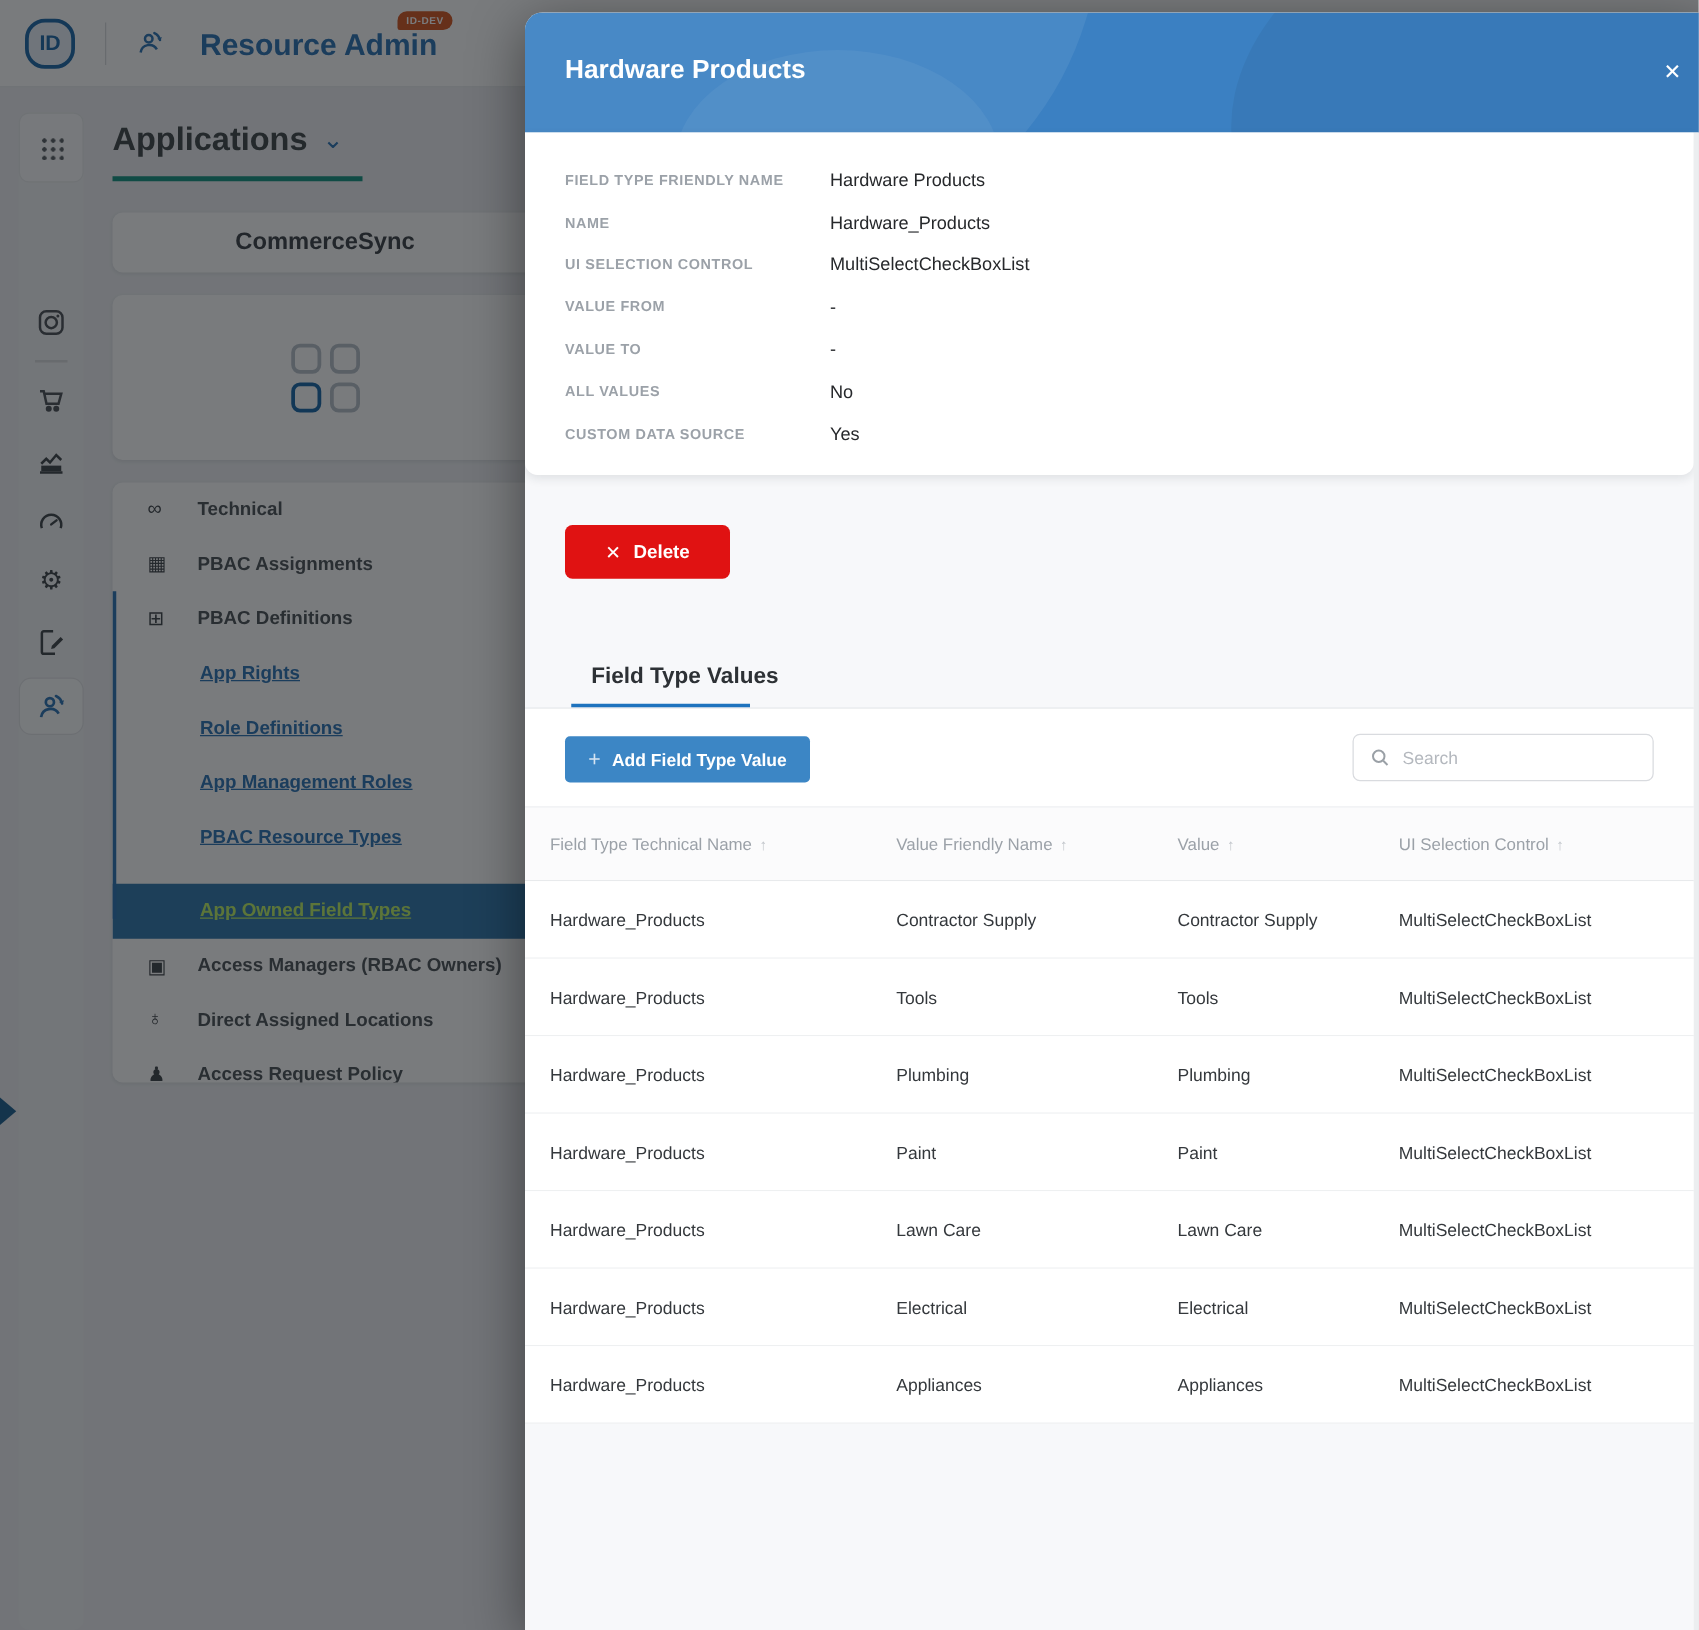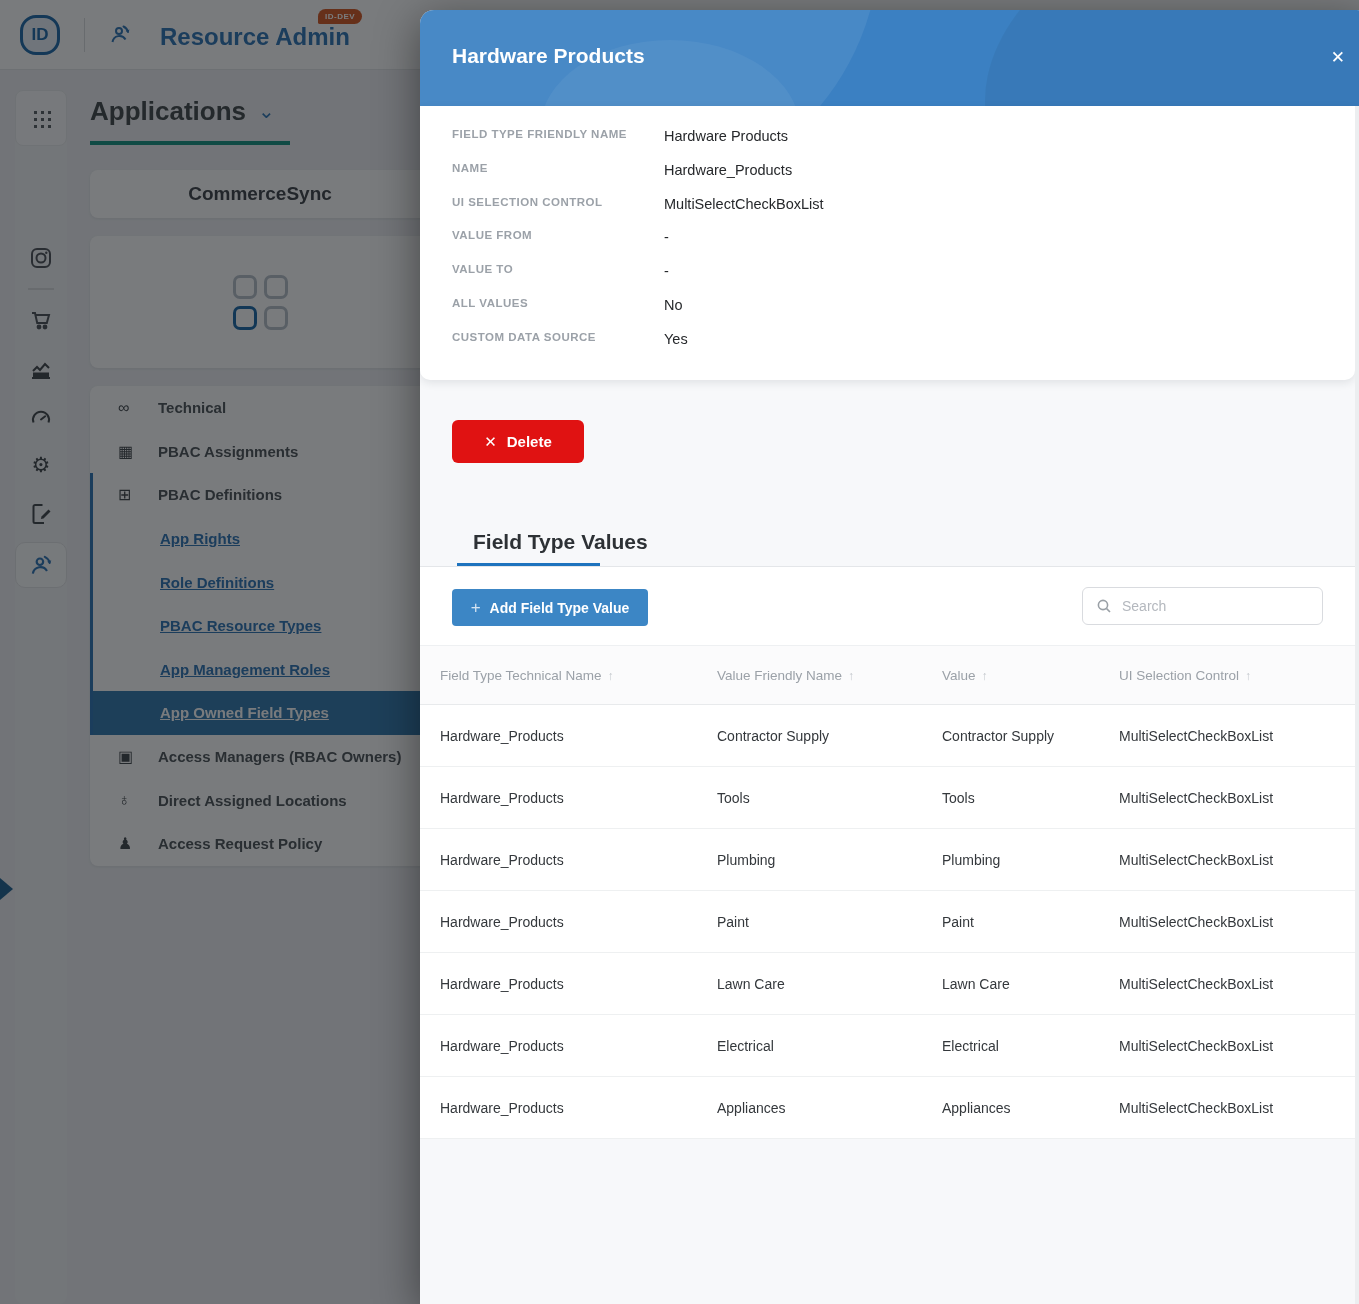--- a/index.html
+++ b/index.html
@@ -39,50 +39,50 @@
     font-size:19px; font-weight:700; color:#3a3f44; }
   .logo-card { top:236px; height:132px; display:flex; align-items:center; justify-content:center; }
   .logo-grid { display:grid; grid-template-columns:24px 24px; grid-template-rows:24px 24px; gap:7px; }
   .logo-sq { border:3.5px solid #b6bfc9; border-radius:7px; }
   .logo-sq.blue { border-color:#1565a7; }
 
   .menu-card { top:386px; height:480px; overflow:hidden; }
   .menu-item { height:43.6px; display:flex; align-items:center; padding-left:28px; font-size:15px; font-weight:700; color:#4a5055; }
   .menu-item .mi-glyph { width:40px; font-size:16px; color:#3d4247; font-weight:400; }
   .menu-item.sub { padding-left:70px; color:#2b72b5;text-decoration:underline; }
-  .menu-item.selected { background:#2e76ae; color:#ffffff; }
+  .menu-item.selected { background:#2e76ae; color:#bef264;margin-top:16px; }
   .menu-group-border { position:absolute; left:0; top:87px; width:3px; height:262px; background:#2b72b5; }
   .left-arrow { position:absolute; left:0; top:878px; width:0; height:0;
     border-top:11px solid transparent; border-bottom:11px solid transparent; border-left:13px solid #1b5e8f; }
 
   
   .overlay { position:absolute; inset:0; background:rgba(16,19,23,.56); z-index:5; }
 
   
   .modal { position:absolute; left:408px; top:10px; width:951px; height:1294px; z-index:10;
     border-radius:14px 14px 0 0; overflow:hidden; background:#f7f8fa; box-shadow:0 10px 45px rgba(0,0,0,.45);margin-left:12px; }
   .modal-header { position:absolute; left:0; top:0; width:100%; height:96px; background:#3b80c2; overflow:hidden; }
   .mh-shape1 { position:absolute; left:-60px; top:-330px; width:520px; height:520px; border-radius:50%; background:rgba(255,255,255,.07); }
   .mh-shape2 { position:absolute; left:560px; top:-90px; width:420px; height:300px; border-radius:50%; background:rgba(0,0,0,.05); transform:rotate(-18deg); }
   .mh-shape3 { position:absolute; left:120px; top:30px; width:260px; height:180px; border-radius:50%; background:rgba(255,255,255,.05); }
   .modal-title { position:absolute; left:32px; top:34px; font-size:21px; font-weight:700; color:#fff; z-index:2; }
   .modal-close { position:absolute; right:26px; top:37px; font-size:17px; color:#fff; z-index:2; cursor:pointer; background:none; border:none; }
 
   .detail-card { position:absolute; left:0; top:96px; width:935px; height:274px; background:#fff;
     border-radius:0 0 10px 10px; box-shadow:0 3px 8px rgba(30,40,50,.10); padding:22px 0 0 32px; }
-  .detail-row { height:33.8px; display:flex; align-items:flex-start; }
+  .detail-row { height:33.8px; display:flex; align-items:center; }
   .detail-label { width:212px; font-size:11.5px; font-weight:700; color:#9ba1a8; letter-spacing:.5px; }
   .detail-value { font-size:14.5px; color:#26282b; }
 
   .delete-btn { position:absolute; left:32px; top:410px; width:132px; height:43px; background:#e01212; border:none;
     border-radius:6px; color:#fff; display:flex; align-items:center; justify-content:center; gap:10px;
     font-size:15px; font-weight:700; cursor:pointer; font-family:inherit; }
   .delete-x { font-weight:400; font-size:15px; }
 
-  .tab-label { position:absolute; left:53px; top:520px; font-size:21px; font-weight:700; color:#2d3135; cursor:pointer; }
+  .tab-label { position:absolute; left:53px; top:520px; font-size:18px; font-weight:700; color:#2d3135; cursor:pointer; }
   .tab-underline { position:absolute; left:37px; top:553px; width:143px; height:3px; background:#1e73be; }
   .tab-sep { position:absolute; left:0; top:556px; width:935px; height:1px; background:#e4e6e9; }
 
   .white-section { position:absolute; left:0; top:557px; width:935px; height:572px; background:#fff; }
 
   .add-btn { position:absolute; left:32px; top:579px; width:196px; height:37px; background:#3c86c5; border:none;
     border-radius:4px; color:#fff; font-size:14px; font-weight:700; display:flex; align-items:center; justify-content:center;
     gap:9px; cursor:pointer; font-family:inherit; }
   .add-plus { font-weight:400; font-size:17px; color:#d5e4f2; }
 
@@ -203,24 +203,24 @@
       <span class="mi-glyph">⊞</span>
       <span>PBAC Definitions</span>
     </div>
     <div class="menu-item sub">
       <span>App Rights</span>
     </div>
     <div class="menu-item sub">
       <span>Role Definitions</span>
     </div>
     <div class="menu-item sub">
+      <span>App Management Roles</span>
+    </div>
+    <div class="menu-item sub">
       <span>PBAC Resource Types</span>
-    </div>
-    <div class="menu-item sub">
-      <span>App Management Roles</span>
     </div>
     <div class="menu-item sub selected">
       <span>App Owned Field Types</span>
     </div>
     <div class="menu-item">
       <span class="mi-glyph">▣</span>
       <span>Access Managers (RBAC Owners)</span>
     </div>
     <div class="menu-item">
       <span class="mi-glyph">♁</span>

